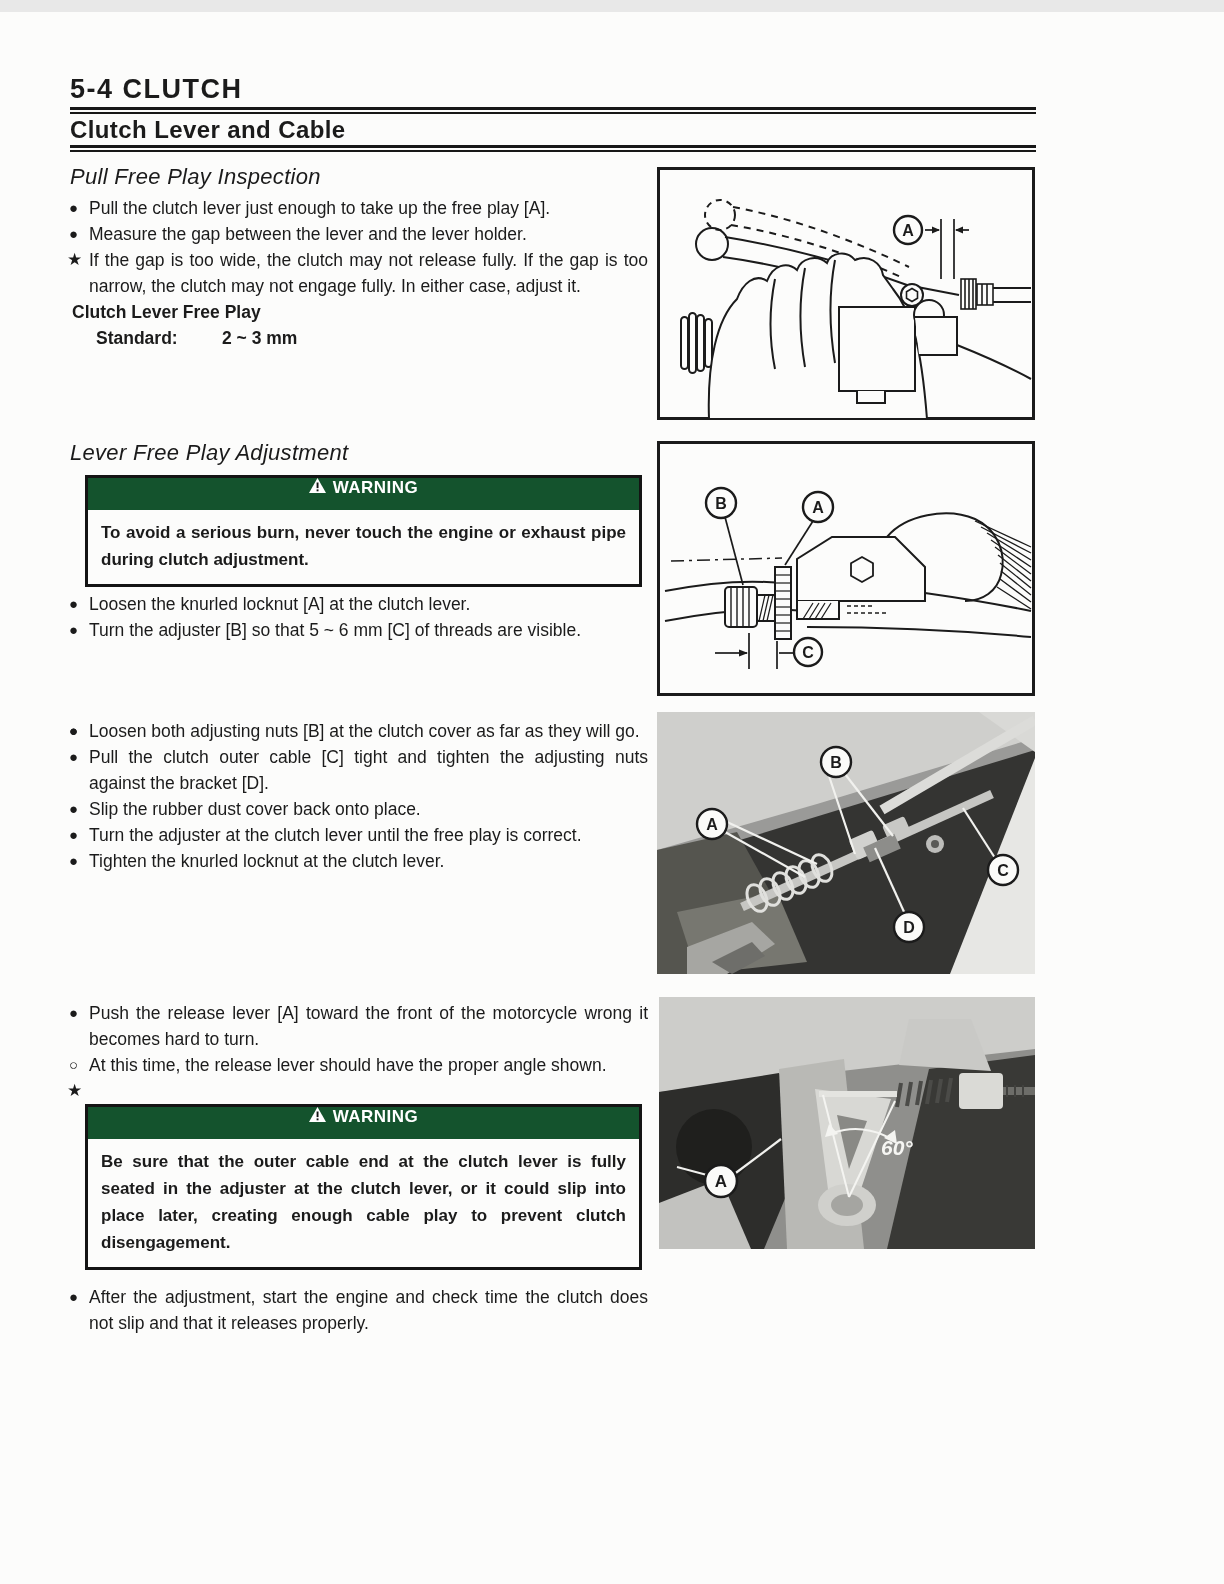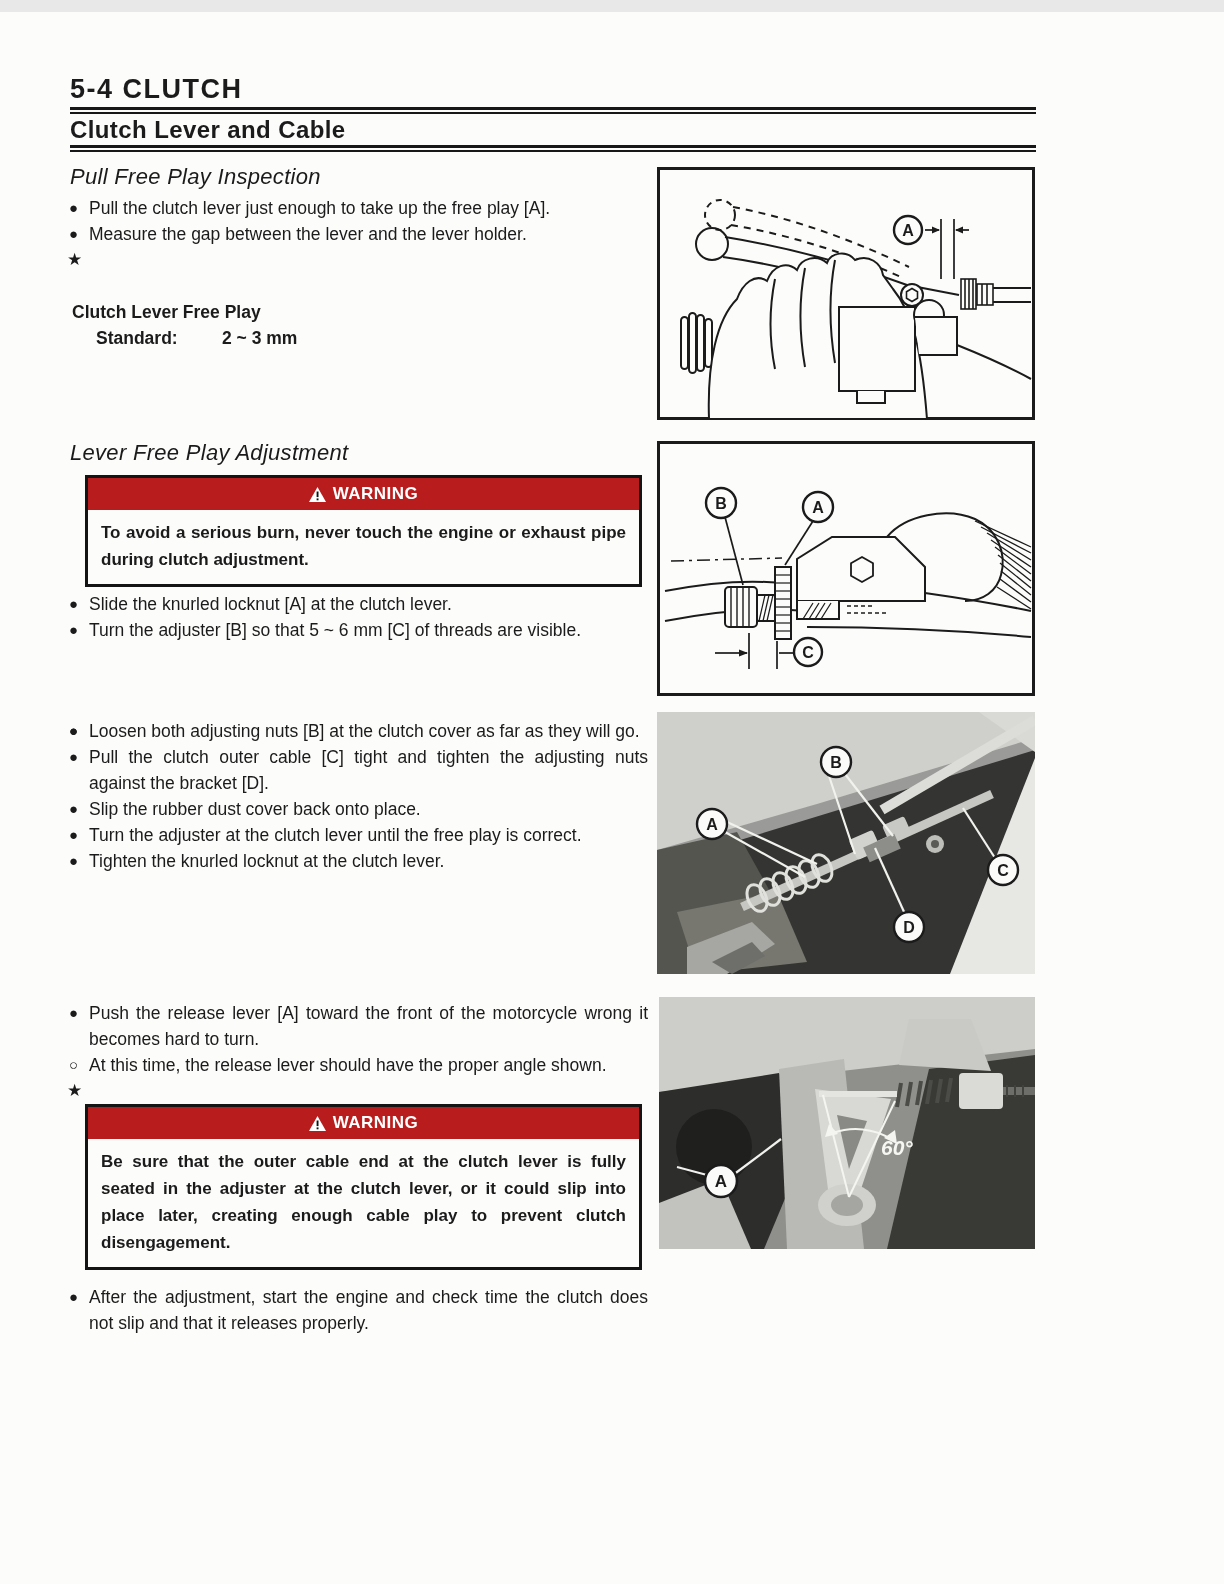--- a/index.html
+++ b/index.html
@@ -21,22 +21,22 @@
   .bullet{position:relative; padding-left:19px; text-align:justify; text-justify:inter-word;}
   .bullet .marker{position:absolute; left:-1px; top:0; font-size:15px;}
   .bullet .marker.star{font-size:17px; left:-3px;}
   .bullet .marker.open{font-size:15px;}
   
   .spec{font-size:17.5px; font-weight:bold; line-height:26px;}
   .spec-row{display:flex;}
   .spec-label{width:126px; margin-left:24px;}
   
   .warnbox{border:3px solid #141414; background:#fcfcfb;}
-  .warn-head{height:32px; background:#b91c1c; color:#fff;
-    display:flex; align-items:center; justify-content:center; gap:7px;
+  .warn-head{height:32px; background:#14532d; color:#fff;
+    display:flex; justify-content:center; gap:7px;
     font-size:17px; font-weight:bold; letter-spacing:.5px;}
   .warn-body{padding:9px 13px 11px 13px; font-size:17px; font-weight:bold;
     line-height:27px; text-align:justify;border-radius:20px;}
   
   .figure{background:#fcfcfb;}
   svg text.lbl{font-family:"Liberation Sans", sans-serif; font-weight:bold;}
 </style>
 </head>
 <body>
 
@@ -53,20 +53,21 @@
     <div class="bullet">
       <span class="marker">●</span>
       <span>Pull the clutch lever just enough to take up the free play [A].</span>
     </div>
     <div class="bullet">
       <span class="marker">●</span>
       <span>Measure the gap between the lever and the lever holder.</span>
     </div>
     <div class="bullet">
       <span class="marker star">★</span>
+      <span>If the gap is too wide, the clutch may not release fully.  If the gap is too narrow, the clutch may not engage fully.  In either case, adjust it.</span>
     </div>
   </div>
 
   <div class="abs spec" style="left:72px; top:287px;">
     <div>Clutch Lever Free Play</div>
     <div class="spec-row">
       <span class="spec-label">Standard:</span>
       <span>2 ~ 3 mm</span>
     </div>
   </div>
@@ -81,21 +82,21 @@
         <rect x="7.6" y="11.4" width="1.9" height="1.9" fill="#121212"></rect>
       </svg>
       <span>WARNING</span>
     </div>
     <div class="warn-body">To avoid a serious burn, never touch the engine or exhaust pipe during clutch adjustment.</div>
   </div>
 
   <div class="abs bullets" style="left:70px; top:579px;">
     <div class="bullet">
       <span class="marker">●</span>
-      <span>Slide the knurled locknut [A] at the clutch lever.</span>
+      <span>Loosen the knurled locknut [A] at the clutch lever.</span>
     </div>
     <div class="bullet">
       <span class="marker">●</span>
       <span>Turn the adjuster [B] so that 5 ~ 6 mm [C] of threads are visible.</span>
     </div>
   </div>
 
   <div class="abs bullets" style="left:70px; top:706px;">
     <div class="bullet">
       <span class="marker">●</span>

